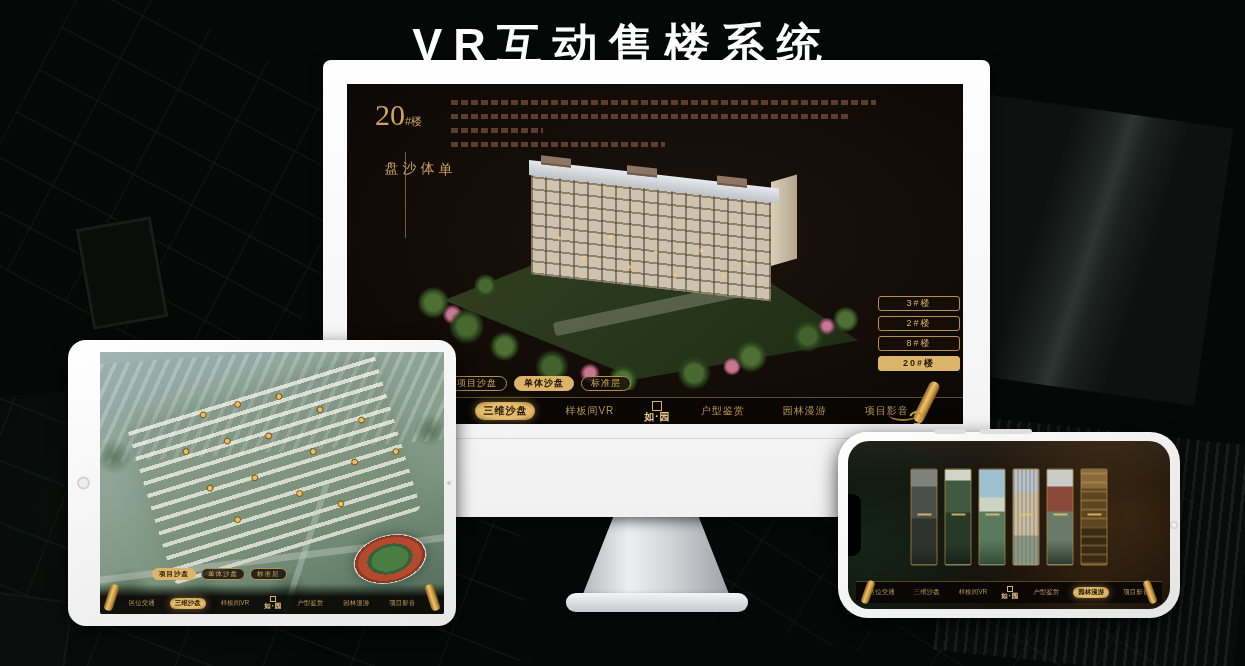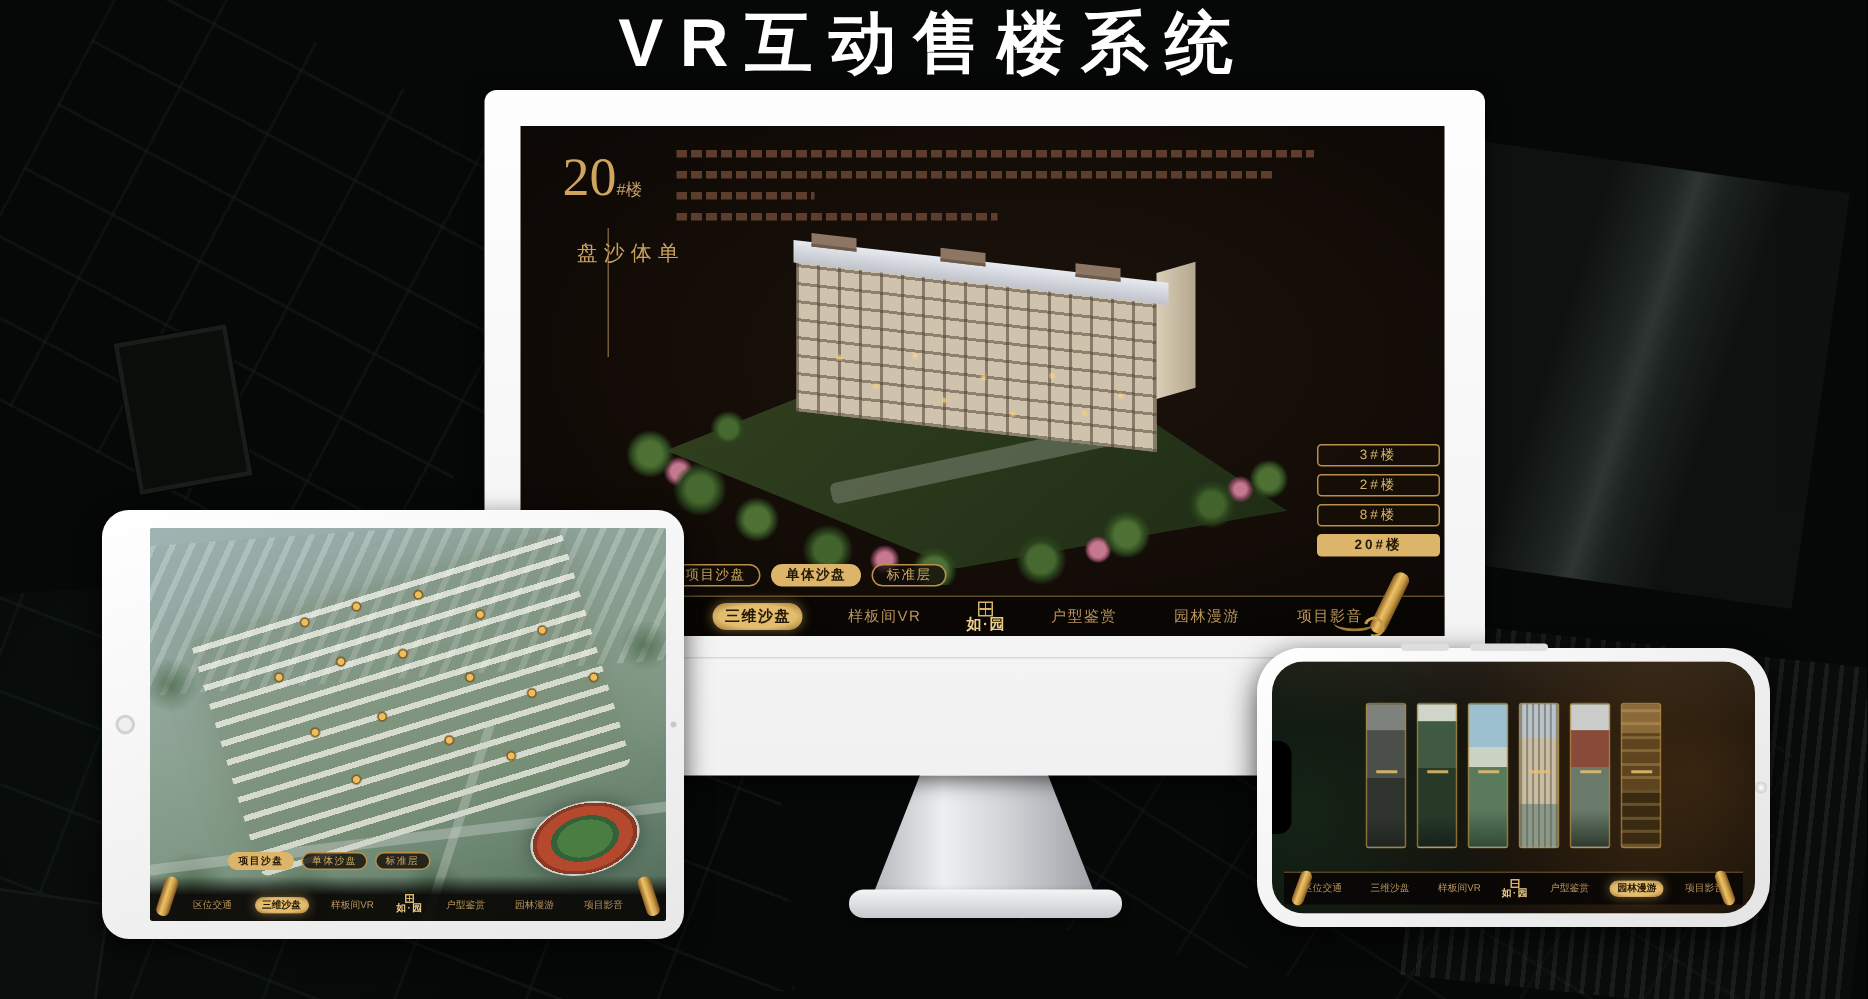--- a/index.html
+++ b/index.html
@@ -29,39 +29,39 @@
       repeating-linear-gradient(90deg, rgba(160,172,165,.3) 0 3px, transparent 3px 10px),
       rgba(24,30,27,.6);}
   .bg-map-mid{position:absolute;left:700px;top:430px;width:480px;height:236px;opacity:.3;transform:rotate(12deg);
     background:
       repeating-linear-gradient(20deg, rgba(44,76,62,.4) 0 2px, transparent 2px 52px),
       repeating-linear-gradient(-70deg, rgba(44,76,62,.34) 0 2px, transparent 2px 70px);}
   .bg-card-bl{position:absolute;left:-16px;top:596px;width:84px;height:84px;transform:rotate(8deg);
     background:#0c0e0d;border:2px solid #151816;border-radius:6px;}
 
   
-  .headline{position:absolute;left:0;right:0;top:0;height:58px;z-index:50;display:flex;align-items:center;justify-content:center;
+  .headline{position:absolute;left:0;right:0;top:16px;height:58px;z-index:50;display:flex;align-items:center;justify-content:center;
     font-size:45px;font-weight:bold;letter-spacing:11px;color:#ffffff;}
   .footer-note{position:absolute;right:8px;bottom:2px;z-index:50;font-size:15px;letter-spacing:3.5px;color:#ededed;}
 
   
   .monitor{position:absolute;left:323px;top:60px;width:667px;height:457px;z-index:10;
     background:linear-gradient(#fefefe,#f1f1f2);border-radius:8px;box-shadow:0 3px 14px rgba(0,0,0,.65);}
   .m-seam{position:absolute;left:0;right:0;top:378px;height:1px;background:#d9d9d9;}
   .m-screen{position:absolute;left:24px;top:24px;width:616px;height:340px;overflow:hidden;
     background:radial-gradient(ellipse at 55% 45%, #1d130c 0%, #130c07 55%, #0a0705 100%);}
   .stand-neck{position:absolute;left:581px;top:515px;width:150px;height:84px;z-index:9;
     background:linear-gradient(90deg,#b4b7bb,#edeff0 32%,#d3d6d9 58%,#9da1a5);
     clip-path:polygon(22% 0,78% 0,100% 100%,0 100%);}
   .stand-base{position:absolute;left:566px;top:593px;width:182px;height:19px;z-index:9;
     border-radius:10px/9px;background:linear-gradient(#f3f4f5,#c6c9cd);box-shadow:0 3px 6px rgba(0,0,0,.5);}
 
   
   .hgroup{position:absolute;left:28px;top:16px;color:#c9a063;}
-  .h-num{font-family:"Liberation Serif","DejaVu Serif",serif;font-size:36px;line-height:1;color:#cfa45f;}
+  .h-num{font-family:"Liberation Serif","DejaVu Serif",serif;font-size:30px;line-height:1;color:#cfa45f;}
   .h-suffix{font-size:11px;}
   .h-vert{position:absolute;left:8px;top:50px;writing-mode:vertical-rl;font-size:14px;letter-spacing:5px;color:#c9a063;}
   .h-line{position:absolute;left:30px;top:52px;width:1px;height:86px;background:rgba(201,160,99,.55);}
   .desc{position:absolute;left:104px;top:16px;width:430px;}
   .desc i{display:block;height:5px;margin-bottom:9px;opacity:.85;
     background:repeating-linear-gradient(90deg,#6a4632 0 7px,transparent 7px 10px);}
   .desc i:nth-child(1){width:425px;}.desc i:nth-child(2){width:398px;}
   .desc i:nth-child(3){width:92px;}.desc i:nth-child(4){width:214px;margin-top:4px;}
 
   .plat{position:absolute;left:70px;top:120px;width:450px;height:175px;

